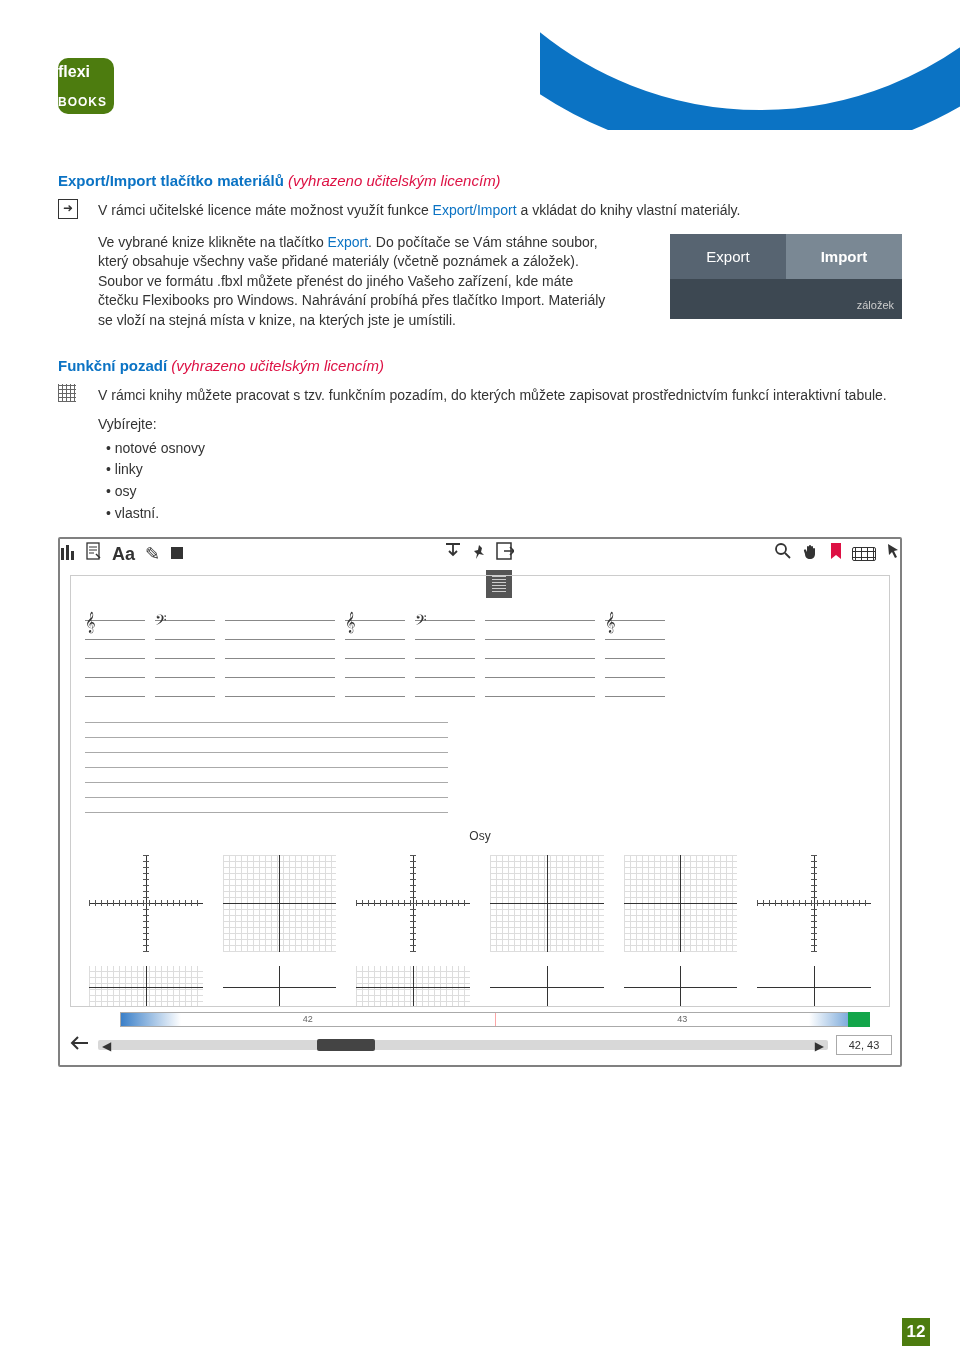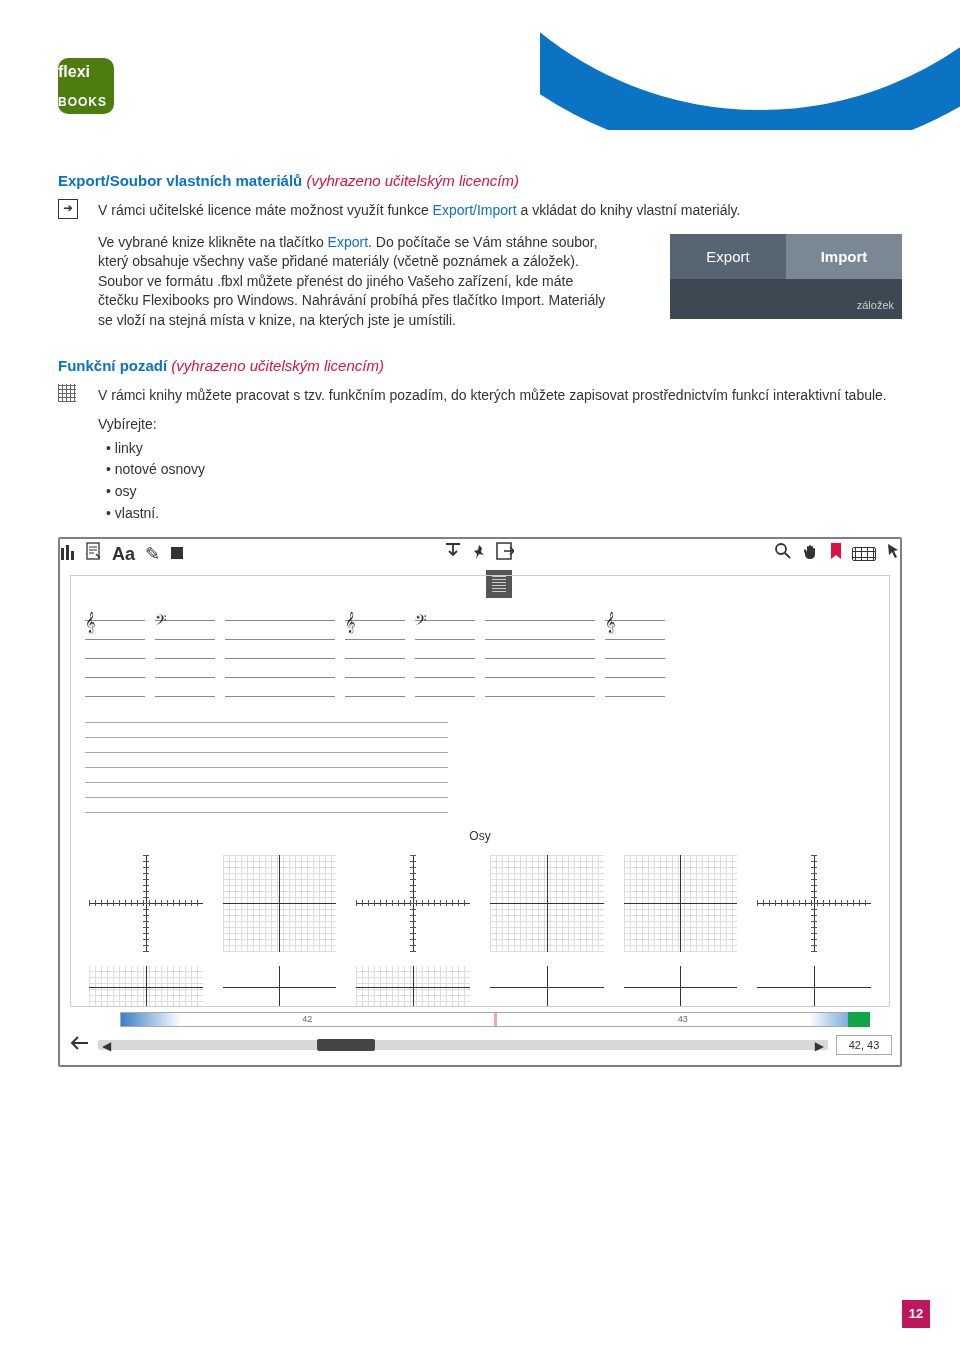--- a/index.html
+++ b/index.html
@@ -194,21 +194,21 @@
   .ruler {
     position: absolute;
     left: 60px; right: 30px; bottom: 38px;
     height: 15px;
     border: 1px solid #aaa;
     display: flex;
     font-size: 9px;
     color: #666;
   }
   .ruler .half { flex: 1; text-align: center; position: relative; }
-  .ruler .half + .half { border-left: 3px solid #fca5a5; }
+  .ruler .half + .half { border-left: 1px solid #fca5a5; }
   .ruler .gradL {
     position: absolute; left: 0; top: 0; bottom: 0; width: 60px;
     background: linear-gradient(90deg, #3a7fc8 0%, transparent 100%);
   }
   .ruler .gradR {
     position: absolute; right: 0; top: 0; bottom: 0; width: 60px;
     background: linear-gradient(90deg, transparent 0%, #3a7fc8 100%);
   }
   .ruler .green {
     position: absolute; right: -1px; top: -1px; bottom: -1px; width: 22px;
@@ -241,42 +241,42 @@
   .scroll-arrow-r { right: 4px; }
   .page-ind {
     width: 56px; height: 20px;
     border: 1px solid #aaa;
     text-align: center;
     font-size: 11px;
     line-height: 18px;
   }
   .page-num {
     position: absolute;
-    bottom: 30px; right: 30px;
+    bottom: 12px; right: 30px;
     width: 28px; height: 28px;
-    background: #be185d;
+    background: #4d7c0f;
     color: #fff;
     display: flex; align-items: center; justify-content: center;
-    font-size: 13px; font-weight: bold;
+    font-size: 17px; font-weight: bold;
   }
 </style>
 </head>
 <body>
 
 <div class="swoosh"></div>
 
 <div class="logo">
   <span>flexi</span>
   <span class="logo-books">BOOKS</span>
 </div>
 
 <div class="content">
 
   <div class="sec-title">
-    <span class="blue">Export/Soubor vlastních materiálů</span>
+    <span class="blue">Export/Import tlačítko materiálů</span>
     <span class="red-italic">(vyhrazeno učitelským licencím)</span>
   </div>
   <div style="position:relative;">
     <div class="row">
       <div class="iconcol">
         <div class="export-icon"></div>
       </div>
       <div class="textcol">
         <p>
           <span>V rámci učitelské licence máte možnost využít funkce </span><span class="blue">Export/Import</span><span> a vkládat do knihy vlastní materiály.</span>
@@ -301,22 +301,22 @@
       <span class="red-italic">(vyhrazeno učitelským licencím)</span>
     </div>
     <div class="row">
       <div class="iconcol">
         <div class="grid-icon"></div>
       </div>
       <div class="textcol">
         <p>V rámci knihy můžete pracovat s tzv. funkčním pozadím, do kterých můžete zapisovat prostřednictvím funkcí interaktivní tabule.</p>
         <p style="margin-top:10px;">Vybírejte:</p>
         <ul>
+          <li>notové osnovy</li>
           <li>linky</li>
-          <li>notové osnovy</li>
           <li>osy</li>
           <li>vlastní.</li>
         </ul>
       </div>
     </div>
 
     <div class="app">
       <div class="app-toolbar">
         <div class="tb-left">
           <span>

